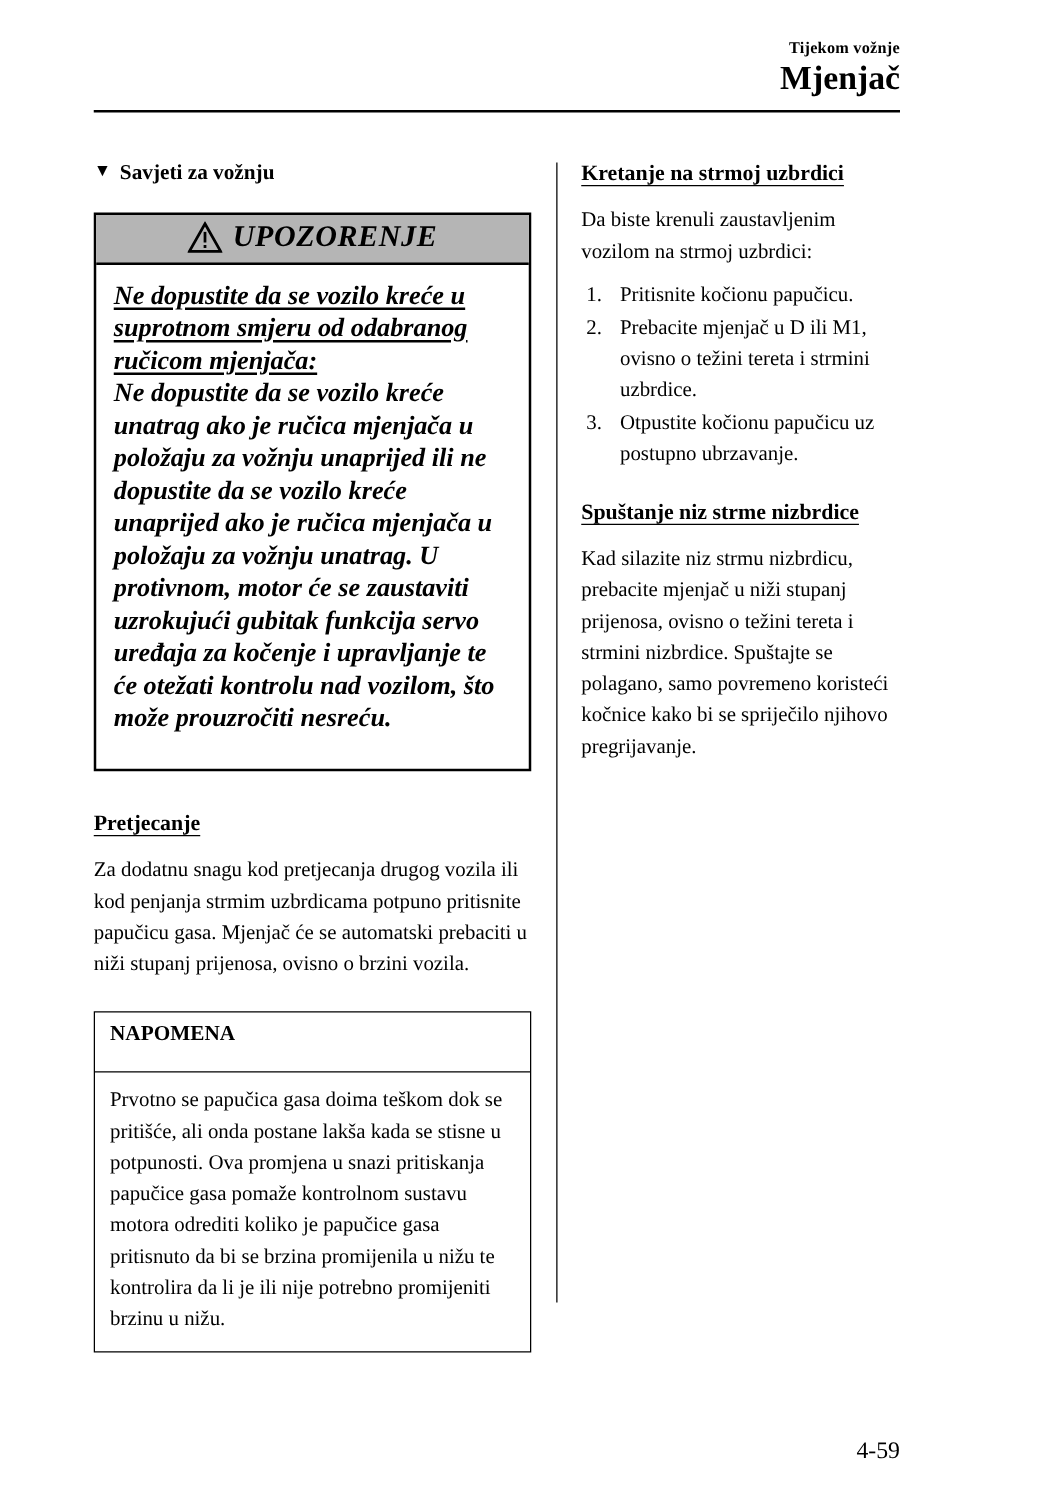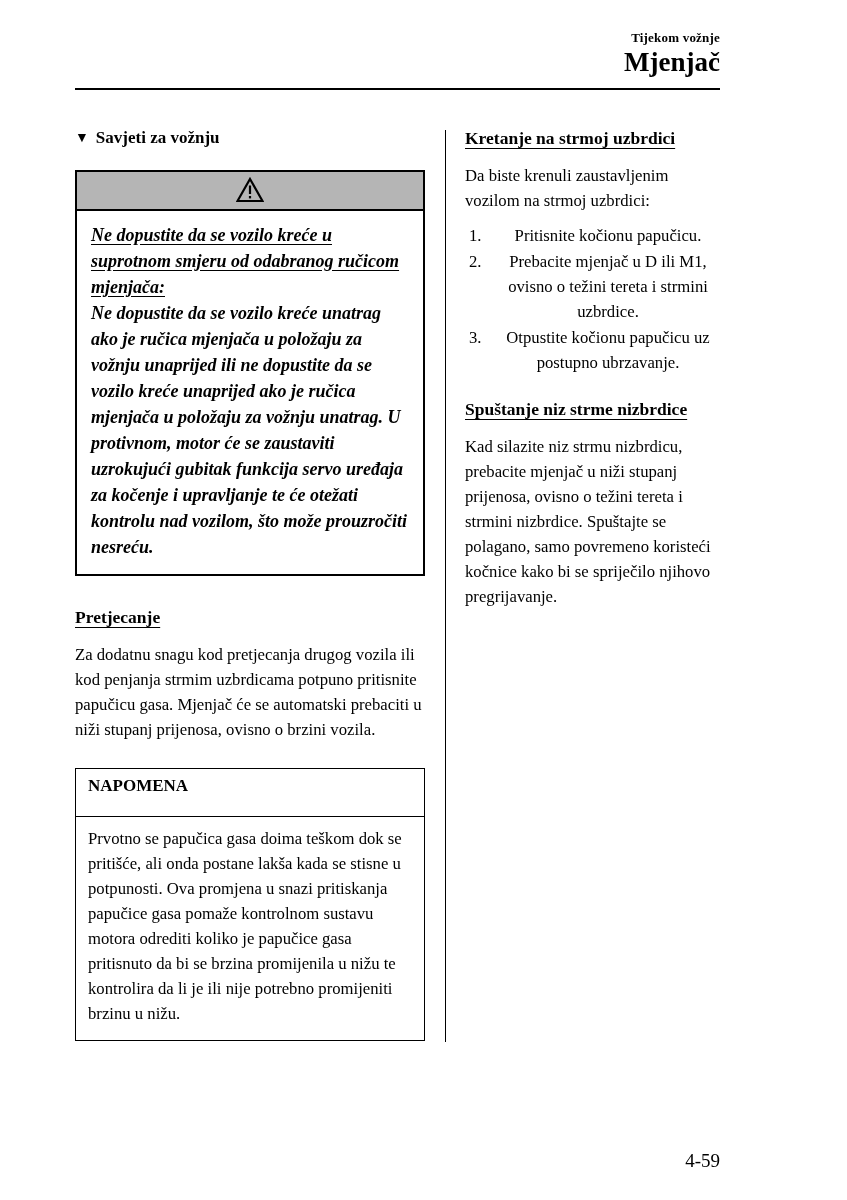--- a/index.html
+++ b/index.html
@@ -79,24 +79,24 @@
     gap: 8px;
     padding: 5px 0 6px 0;
   }
   .warning-title {
     font-size: 24px;
     font-weight: bold;
     font-style: italic;
     letter-spacing: 0.5px;
   }
   .warning-body {
-    padding: 11px 12px 14px 14px;
+    padding: 11px 12px 28px 14px;
     font-weight: bold;
     font-style: italic;
-    font-size: 18px;
+    font-size: 21px;
     line-height: 26px;
   }
   .warning-lead {
     text-decoration: underline;
     text-underline-offset: 3px;
   }
 
   
   .sub-heading {
     font-size: 17.5px;
@@ -124,21 +124,21 @@
   
   .steps { margin-top: 10px; list-style: none; }
   .steps li {
     display: flex;
     margin-bottom: 1px;
   }
   .steps .num {
     flex: 0 0 31px;
     padding-left: 4px;
   }
-  .steps .step-text { flex: 1; text-align: center; }
+  .steps .step-text { flex: 1; }
 
   .right-section-gap { margin-top: 24px; }
 
   
   .page-number {
     position: absolute;
     right: 39px;
     bottom: 28px;
     font-size: 19px;
     font-weight: normal;
@@ -167,20 +167,21 @@
 
         <div class="warning-box">
           <div class="warning-head">
             <span style="display:inline-flex;">
               <svg width="28" height="26" viewBox="0 0 28 26" aria-hidden="true">
                 <path d="M14 2 L26.5 24 H1.5 Z" fill="none" stroke="#000" stroke-width="2.2"></path>
                 <rect x="12.9" y="8.5" width="2.2" height="8.5" fill="#000"></rect>
                 <rect x="12.9" y="19" width="2.2" height="2.4" fill="#000"></rect>
               </svg>
             </span>
+            <span class="warning-title">UPOZORENJE</span>
           </div>
           <div class="warning-body">
             <span class="warning-lead">Ne dopustite da se vozilo kreće u suprotnom smjeru od odabranog ručicom mjenjača:</span>
             <br>
             <span>Ne dopustite da se vozilo kreće unatrag ako je ručica mjenjača u položaju za vožnju unaprijed ili ne dopustite da se vozilo kreće unaprijed ako je ručica mjenjača u položaju za vožnju unatrag. U protivnom, motor će se zaustaviti uzrokujući gubitak funkcija servo uređaja za kočenje i upravljanje te će otežati kontrolu nad vozilom, što može prouzročiti nesreću.</span>
           </div>
         </div>
 
         <div style="margin-top:31px;">
           <div class="sub-heading">Pretjecanje</div>

